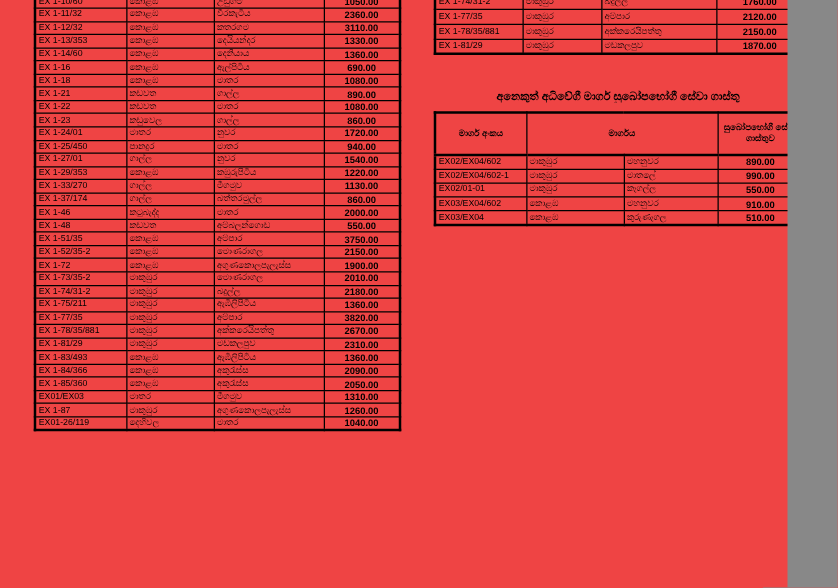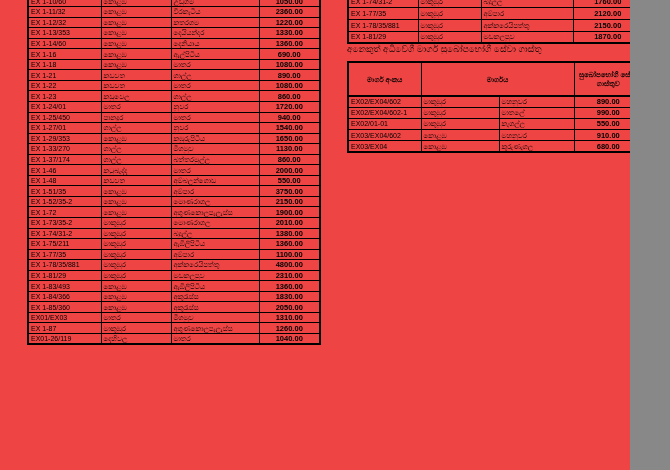--- a/index.html
+++ b/index.html
@@ -25,23 +25,24 @@
   .left-wrap { position:absolute; left:27px; top:-5px; }
   .left-table { width:292px; border:2px solid #000; }
   .left-table td { height:10.55px; }
 
   
   .right-wrap { position:absolute; left:347px; top:-6px; width:296px; }
   .cont-table { width:295px; border:2px solid #000; }
   .cont-table td { height:12px; }
 
   .section-heading {
+    margin-top:28px;
     width:295px;
-    text-align:left;
-    font-size:9px; font-weight:normal; line-height:10px;
+    text-align:center;
+    font-size:9px; font-weight:bold; line-height:10px;
     white-space:nowrap; overflow:hidden;
   }
 
   .other-table { margin-top:7px; width:295px; border:2px solid #000; }
   .other-table thead th {
     height:34px; font-size:7px; font-weight:bold;
     text-align:center; white-space:normal; line-height:9px;
     border-bottom:2px solid #000;
   }
   .other-table td { height:11.2px; }
@@ -69,21 +70,21 @@
           <tr>
             <td class="col0">EX 1-11/32</td>
             <td class="col1">කොළඹ</td>
             <td class="col2">වීරකැටිය</td>
             <td class="col3">2360.00</td>
           </tr>
           <tr>
             <td class="col0">EX 1-12/32</td>
             <td class="col1">කොළඹ</td>
             <td class="col2">කතරගම</td>
-            <td class="col3">1220.00</td>
+            <td class="col3">3110.00</td>
           </tr>
           <tr>
             <td class="col0">EX 1-13/353</td>
             <td class="col1">කොළඹ</td>
             <td class="col2">දෙයියන්දර</td>
             <td class="col3">1330.00</td>
           </tr>
           <tr>
             <td class="col0">EX 1-14/60</td>
             <td class="col1">කොළඹ</td>
@@ -135,21 +136,21 @@
           <tr>
             <td class="col0">EX 1-27/01</td>
             <td class="col1">ගාල්ල</td>
             <td class="col2">නුවර</td>
             <td class="col3">1540.00</td>
           </tr>
           <tr>
             <td class="col0">EX 1-29/353</td>
             <td class="col1">කොළඹ</td>
             <td class="col2">කඹුරුපිටිය</td>
-            <td class="col3">1650.00</td>
+            <td class="col3">1220.00</td>
           </tr>
           <tr>
             <td class="col0">EX 1-33/270</td>
             <td class="col1">ගාල්ල</td>
             <td class="col2">මීගමුව</td>
             <td class="col3">1130.00</td>
           </tr>
           <tr>
             <td class="col0">EX 1-37/174</td>
             <td class="col1">ගාල්ල</td>
@@ -189,57 +190,57 @@
           <tr>
             <td class="col0">EX 1-73/35-2</td>
             <td class="col1">මාකුඹුර</td>
             <td class="col2">මොණරාගල</td>
             <td class="col3">2010.00</td>
           </tr>
           <tr>
             <td class="col0">EX 1-74/31-2</td>
             <td class="col1">මාකුඹුර</td>
             <td class="col2">බදුල්ල</td>
-            <td class="col3">1380.00</td>
+            <td class="col3">2180.00</td>
           </tr>
           <tr>
             <td class="col0">EX 1-75/211</td>
             <td class="col1">මාකුඹුර</td>
             <td class="col2">ඇඹිලිපිටිය</td>
             <td class="col3">1360.00</td>
           </tr>
           <tr>
             <td class="col0">EX 1-77/35</td>
             <td class="col1">මාකුඹුර</td>
             <td class="col2">අම්පාර</td>
-            <td class="col3">1100.00</td>
+            <td class="col3">3820.00</td>
           </tr>
           <tr>
             <td class="col0">EX 1-78/35/881</td>
             <td class="col1">මාකුඹුර</td>
             <td class="col2">අක්කරෙයිපත්තු</td>
-            <td class="col3">4800.00</td>
+            <td class="col3">2670.00</td>
           </tr>
           <tr>
             <td class="col0">EX 1-81/29</td>
             <td class="col1">මාකුඹුර</td>
             <td class="col2">මඩකලපුව</td>
             <td class="col3">2310.00</td>
           </tr>
           <tr>
             <td class="col0">EX 1-83/493</td>
             <td class="col1">කොළඹ</td>
             <td class="col2">ඇඹිලිපිටිය</td>
             <td class="col3">1360.00</td>
           </tr>
           <tr>
             <td class="col0">EX 1-84/366</td>
             <td class="col1">කොළඹ</td>
             <td class="col2">අකුරැස්ස</td>
-            <td class="col3">1830.00</td>
+            <td class="col3">2090.00</td>
           </tr>
           <tr>
             <td class="col0">EX 1-85/360</td>
             <td class="col1">කොළඹ</td>
             <td class="col2">අකුරැස්ස</td>
             <td class="col3">2050.00</td>
           </tr>
           <tr>
             <td class="col0">EX01/EX03</td>
             <td class="col1">මාතර</td>
@@ -337,19 +338,19 @@
           <tr>
             <td class="col0">EX03/EX04/602</td>
             <td class="col1">කොළඹ</td>
             <td class="col2">මහනුවර</td>
             <td class="col3">910.00</td>
           </tr>
           <tr>
             <td class="col0">EX03/EX04</td>
             <td class="col1">කොළඹ</td>
             <td class="col2">කුරුණෑගල</td>
-            <td class="col3">680.00</td>
+            <td class="col3">510.00</td>
           </tr>
         </tbody>
     </table>
 
   </div>
 </div>
 
 </body></html>

